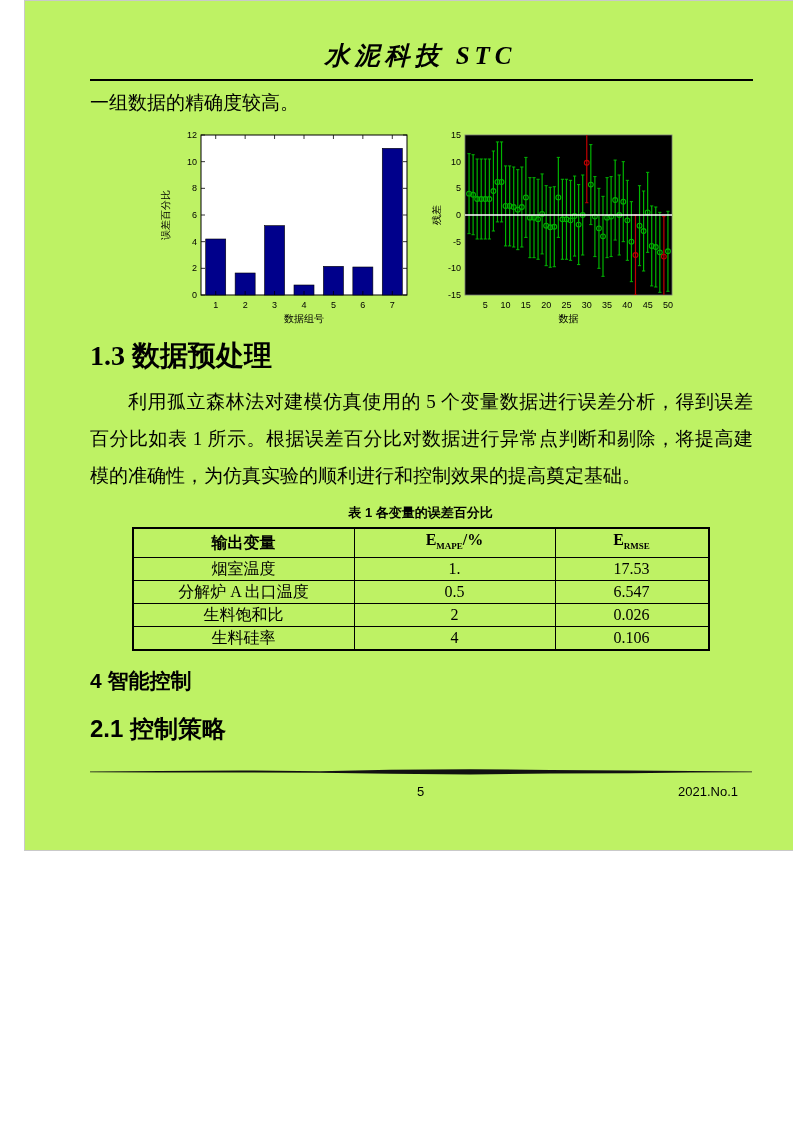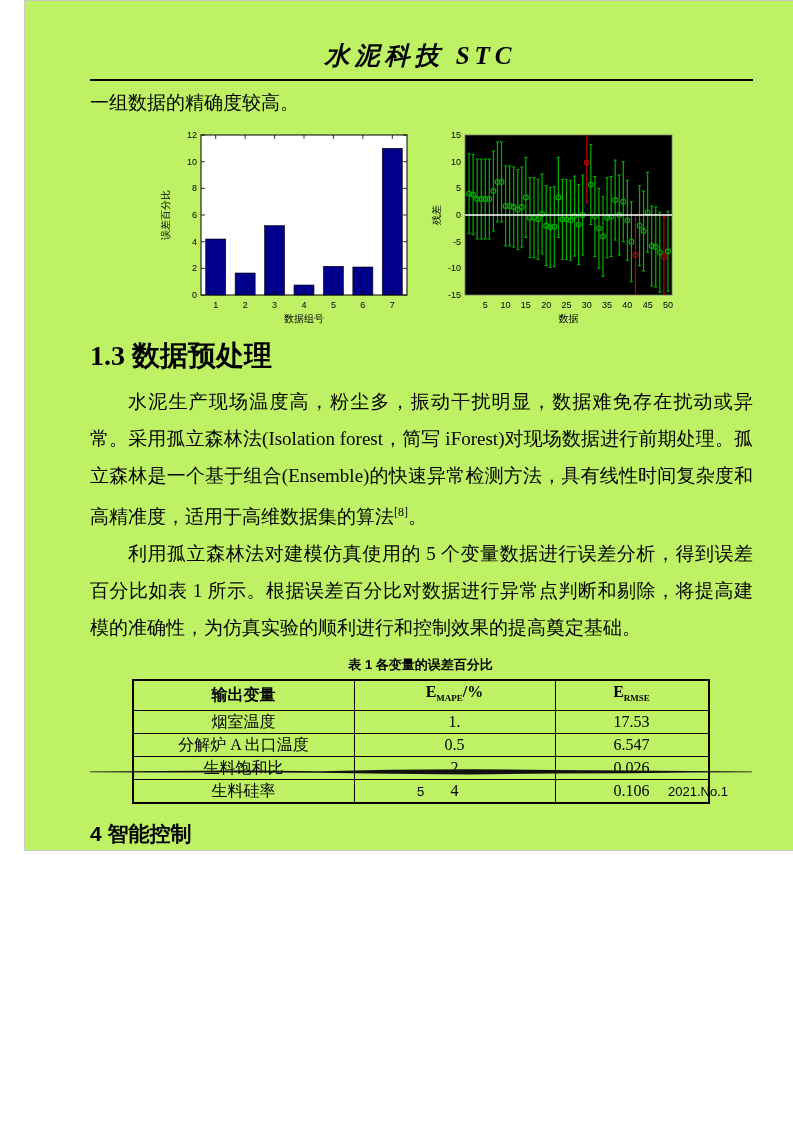--- a/index.html
+++ b/index.html
@@ -43,21 +43,21 @@
   }
   .data-table th{font-weight:bold;}
   .data-table sub{font-size:9px;}
   .col-var{width:178px;}
   .col-mape{width:158px;}
   .col-rmse{width:110px;}
   .footer{position:absolute;left:0;right:0;bottom:46px;}
   .footer-divider-wrap{width:662px;margin:0 auto;}
   .footer-row{position:relative;height:20px;margin-top:3px;font-family:"Liberation Sans", sans-serif;font-size:13px;}
   .page-num{position:absolute;left:0;right:0;text-align:center;}
-  .issue{position:absolute;right:88px;}
+  .issue{position:absolute;right:78px;}
 </style>
 </head>
 <body>
 
 <div class="page">
 
   <div class="journal-title">水泥科技 STC</div>
   <div class="header-rule"></div>
 
   <p class="body-text no-indent">一组数据的精确度较高。</p>
@@ -349,21 +349,20 @@
           <text x="32" y="11" text-anchor="end" font-size="9" fill="#000" font-family="&quot;Liberation Sans&quot;, sans-serif">15</text>
           <text x="139.5" y="195" text-anchor="middle" font-size="10" fill="#000" font-family="&quot;Liberation Sans&quot;, sans-serif">数据</text>
           <text x="11" y="88" text-anchor="middle" font-size="10" fill="#000" font-family="&quot;Liberation Sans&quot;, sans-serif" transform="rotate(-90 11 88)">残差</text>
         </svg>
       </div>
   </div>
 
 
   <h3 class="h-13">1.3 数据预处理</h3>
 
-  <p class="body-text"><span>水泥生产现场温度高，粉尘多，振动干扰明显，数据难免存在扰动或异常。采用孤立森林法(Isolation forest，简写 iForest)对现场数据进行前期处理。孤立森林是一个基于组合(Ensemble)的快速异常检测方法，具有线性时间复杂度和高精准度，适用于高维数据集的算法</span><sup>[8]</sup><span>。</span></p>
 
   <p class="body-text">利用孤立森林法对建模仿真使用的 5 个变量数据进行误差分析，得到误差百分比如表 1 所示。根据误差百分比对数据进行异常点判断和剔除，将提高建模的准确性，为仿真实验的顺利进行和控制效果的提高奠定基础。</p>
 
   <div class="table-title">表 1 各变量的误差百分比</div>
 
   <table class="data-table">
     <thead>
       <tr>
         <th class="col-var">输出变量</th>
         <th class="col-mape"><span>E</span><sub>MAPE</sub><span>/%</span></th>

